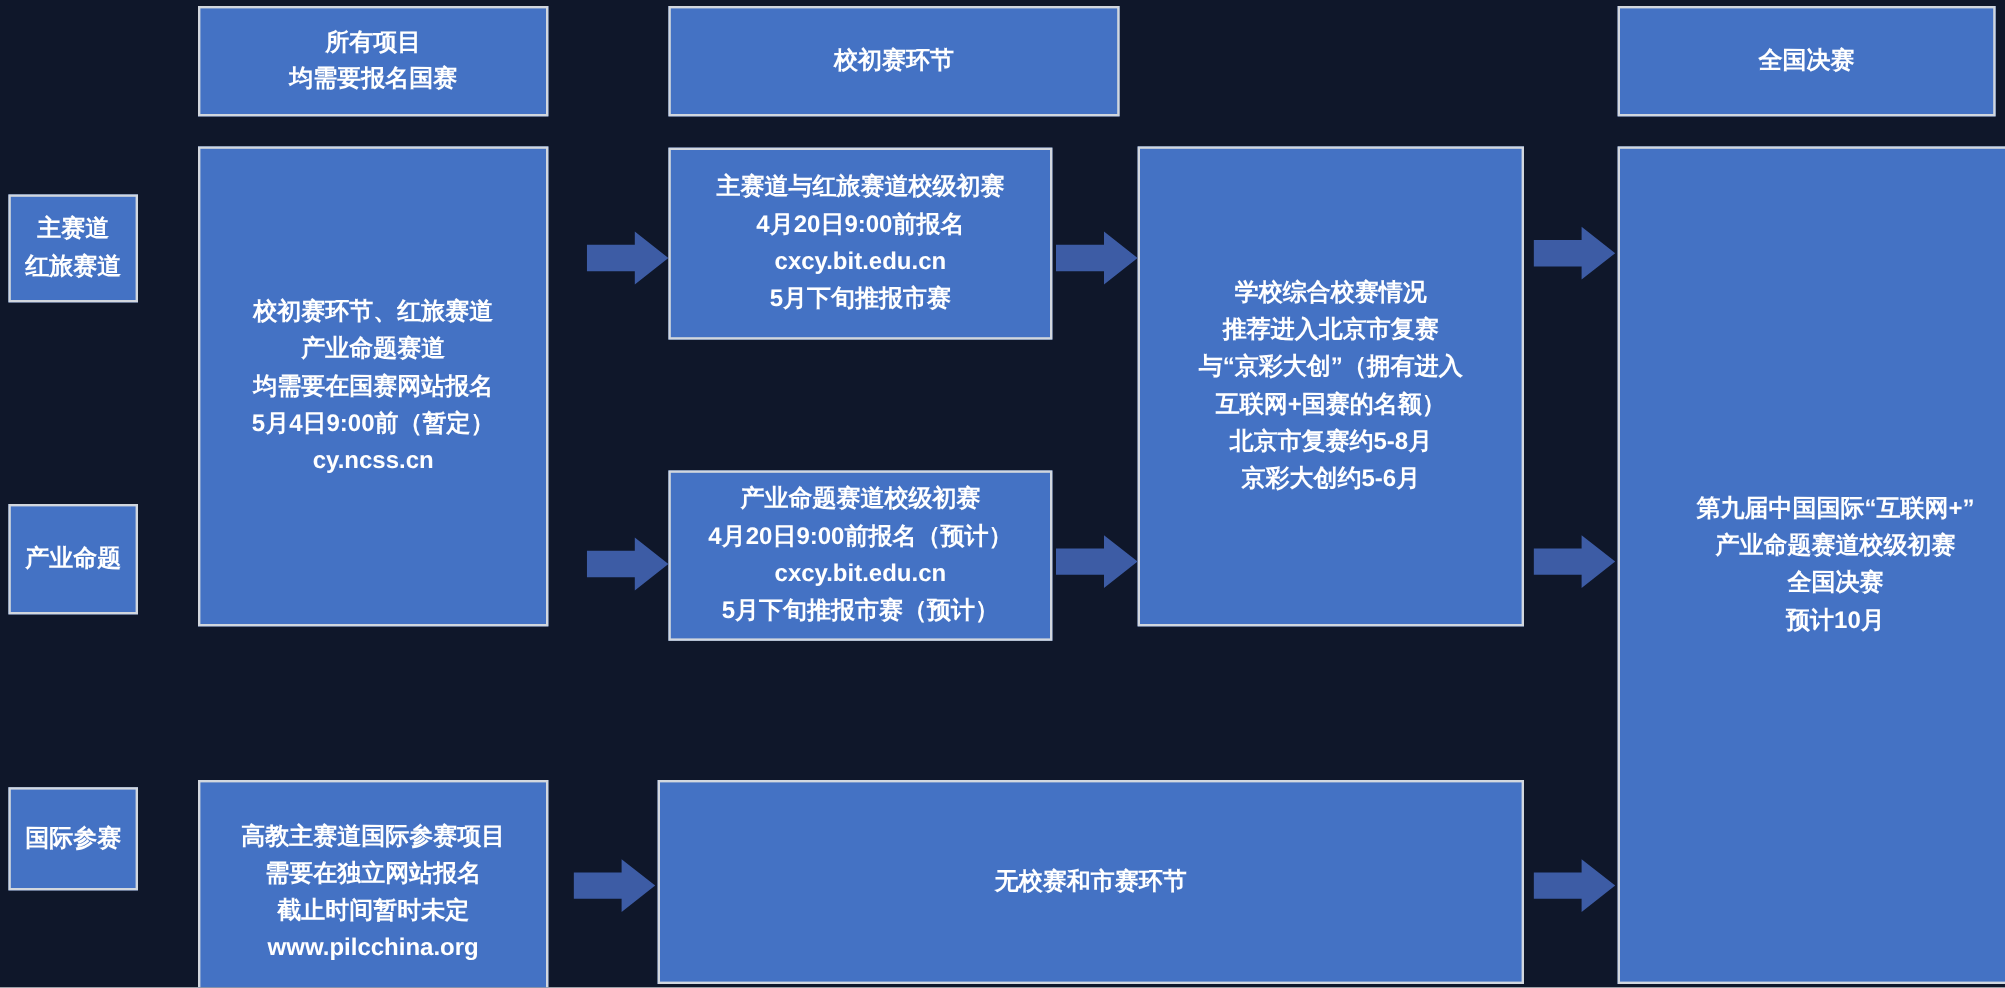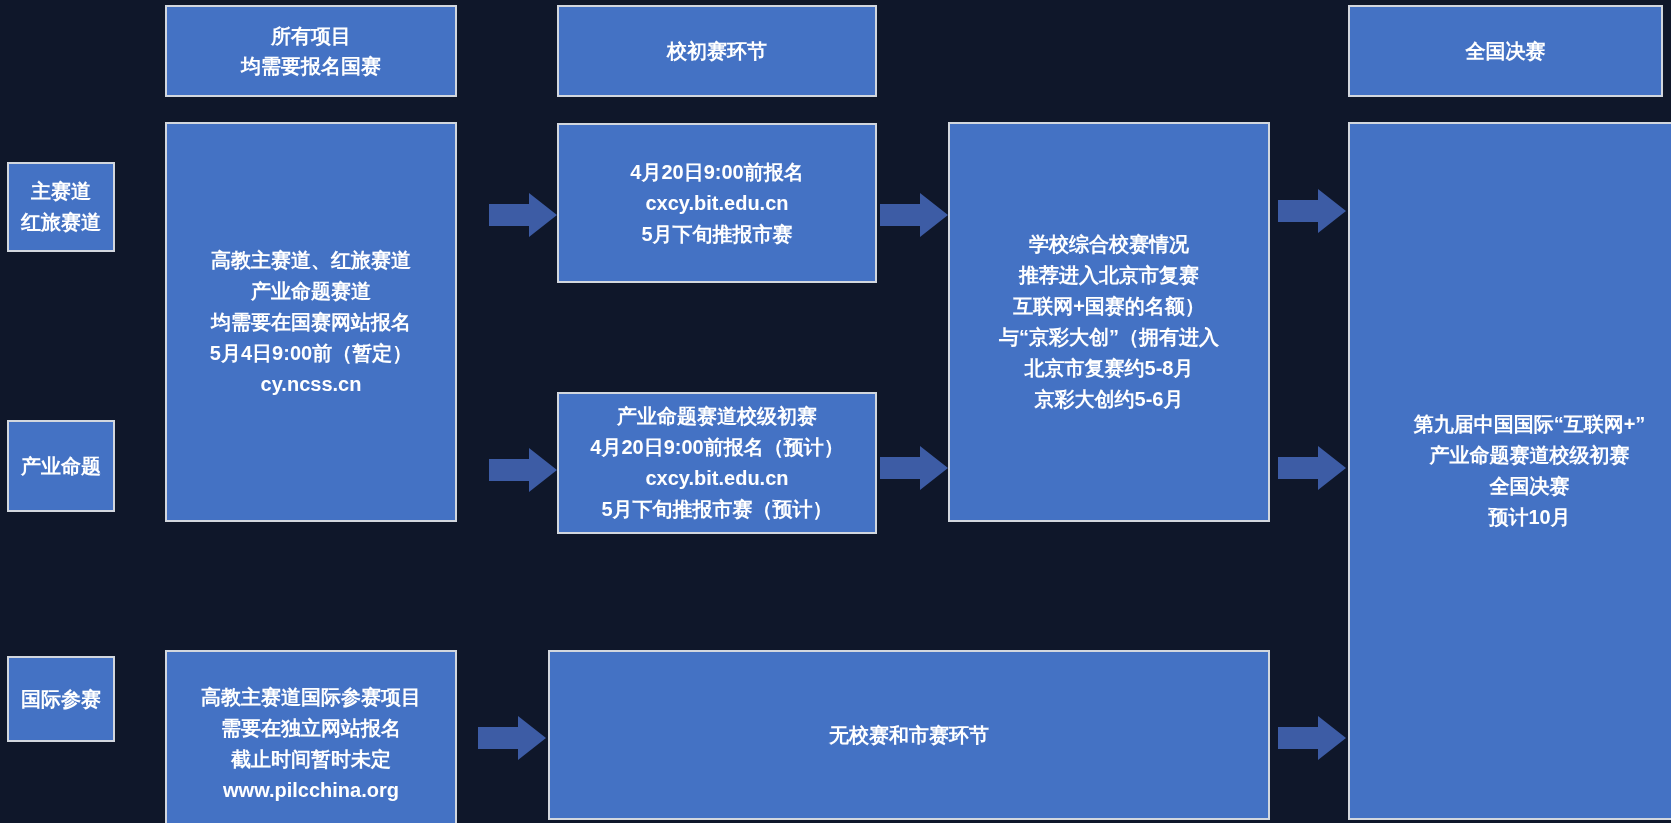--- a/index.html
+++ b/index.html
@@ -36,69 +36,70 @@
 </style>
 </head>
 <body>
 
 <div class="canvas">
 
   <div class="box header" style="left:165px;top:5px;width:292px;height:92px">
       <div>所有项目</div>
       <div>均需要报名国赛</div>
     </div>
-  <div class="box header" style="left:557px;top:5px;width:320px;height:92px">
+  <div class="box header" style="left:557px;top:5px;width:376px;height:92px">
       <div>校初赛环节</div>
     </div>
   <div class="box header" style="left:1348px;top:5px;width:315px;height:92px">
       <div>全国决赛</div>
     </div>
 
   <div class="box" style="left:7px;top:162px;width:108px;height:90px">
       <div>主赛道</div>
       <div>红旅赛道</div>
     </div>
   <div class="box" style="left:7px;top:420px;width:108px;height:92px">
       <div>产业命题</div>
     </div>
   <div class="box" style="left:7px;top:656px;width:108px;height:86px">
       <div>国际参赛</div>
     </div>
 
   <div class="box" style="left:165px;top:122px;width:292px;height:400px">
-      <div>高教主赛道、红旅赛道</div>
+      <div>校初赛环节、红旅赛道</div>
       <div>产业命题赛道</div>
       <div>均需要在国赛网站报名</div>
       <div>5月4日9:00前（暂定）</div>
       <div>cy.ncss.cn</div>
     </div>
   <div class="box" style="left:165px;top:650px;width:292px;height:188px">
       <div>高教主赛道国际参赛项目</div>
       <div>需要在独立网站报名</div>
       <div>截止时间暂时未定</div>
       <div>www.pilcchina.org</div>
     </div>
 
   <div class="box" style="left:557px;top:123px;width:320px;height:160px">
+      <div>主赛道与红旅赛道校级初赛</div>
       <div>4月20日9:00前报名</div>
       <div>cxcy.bit.edu.cn</div>
       <div>5月下旬推报市赛</div>
     </div>
   <div class="box" style="left:557px;top:392px;width:320px;height:142px">
       <div>产业命题赛道校级初赛</div>
       <div>4月20日9:00前报名（预计）</div>
       <div>cxcy.bit.edu.cn</div>
       <div>5月下旬推报市赛（预计）</div>
     </div>
 
   <div class="box" style="left:948px;top:122px;width:322px;height:400px">
       <div>学校综合校赛情况</div>
       <div>推荐进入北京市复赛</div>
+      <div>与“京彩大创”（拥有进入</div>
       <div>互联网+国赛的名额）</div>
-      <div>与“京彩大创”（拥有进入</div>
       <div>北京市复赛约5-8月</div>
       <div>京彩大创约5-6月</div>
     </div>
 
   <div class="box" style="left:1348px;top:122px;width:363px;height:698px">
       <div>第九届中国国际“互联网+”</div>
       <div>产业命题赛道校级初赛</div>
       <div>全国决赛</div>
       <div>预计10月</div>
     </div>

